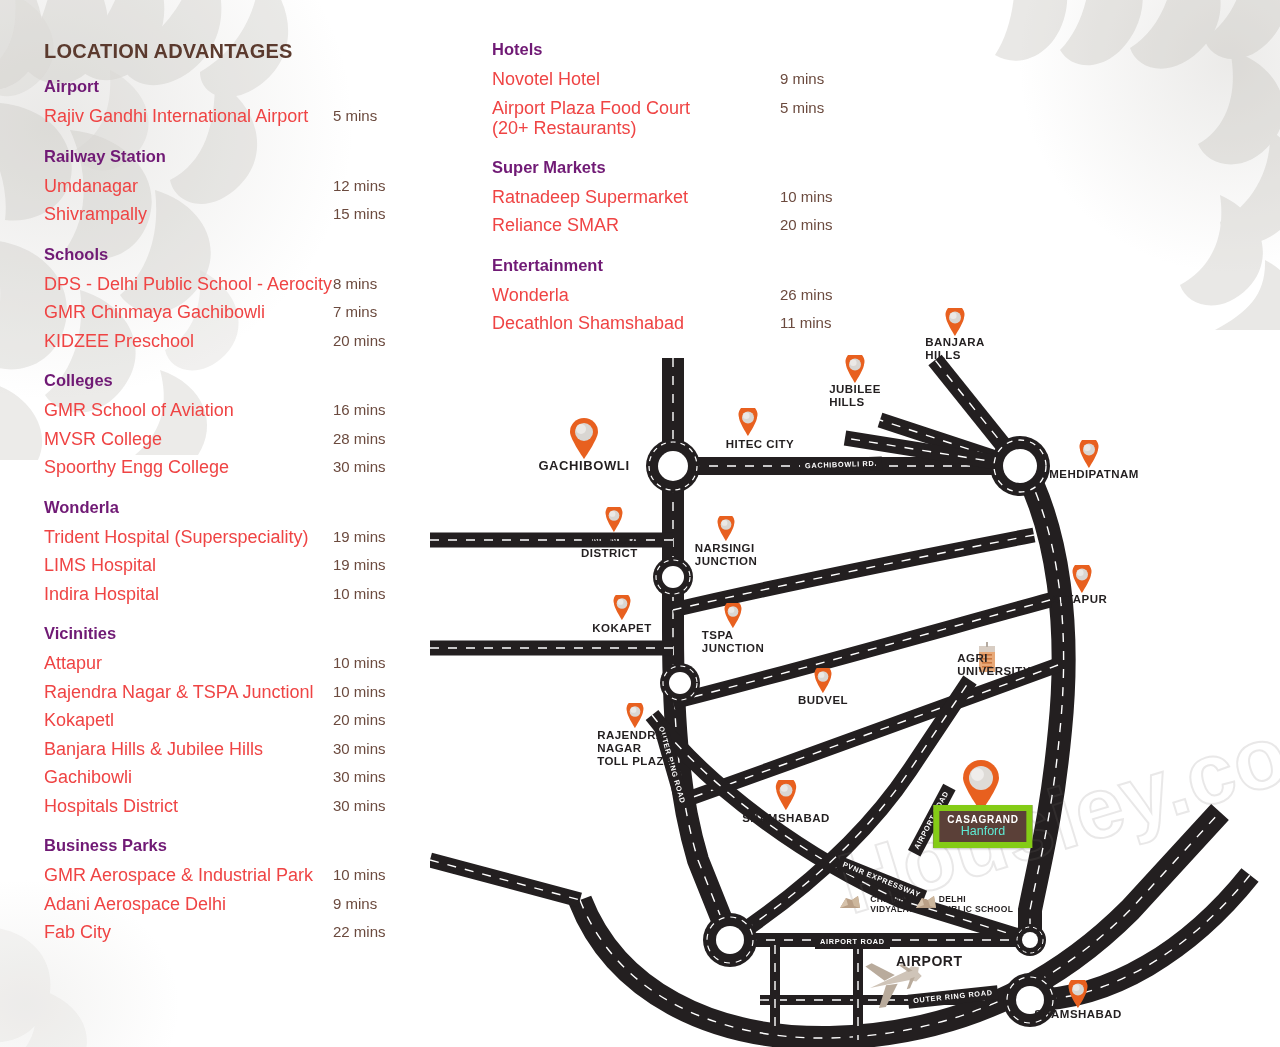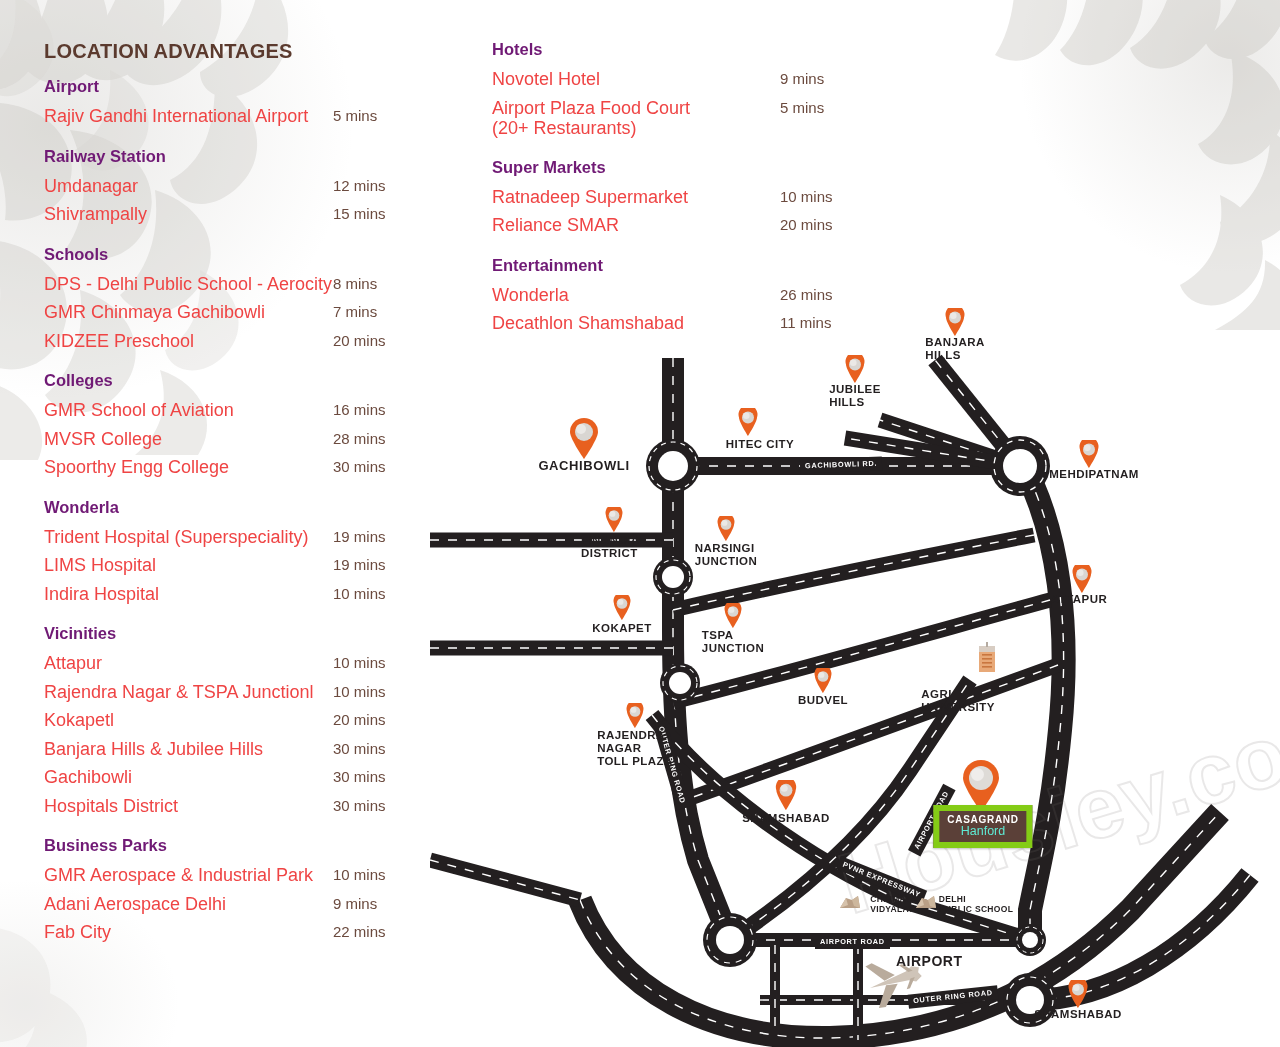--- a/index.html
+++ b/index.html
@@ -527,21 +527,21 @@
       <rect x="5" y="6" width="16" height="6" fill="#d8cdc3"></rect>
       <g fill="#c9763f">
         <rect x="8" y="14" width="10" height="1.6"></rect>
           <rect x="8" y="18" width="10" height="1.6"></rect>
         <rect x="8" y="22" width="10" height="1.6"></rect>
           <rect x="8" y="26" width="10" height="1.6"></rect>
       </g>
       <rect x="12" y="2" width="2" height="5" fill="#b5aba1"></rect>
     </svg>
   </div>
-  <div class="maplabel" style="left:528px;top:352px;margin-top:36px;"><span>AGRI</span><br><span>UNIVERSITY</span></div>
+  <div class="maplabel" style="left:564px;top:352px;"><span>AGRI</span><br><span>UNIVERSITY</span></div>
 
   <div class="bldg" style="left:420px;top:592px;">
     <svg width="24" height="22" viewBox="0 0 24 22">
       <path d="M2 16 L8 6 L14 8 L20 4 L22 16 Z" fill="#b99f86"></path>
       <path d="M2 16 L8 6 L10 13 Z" fill="#d6c2ab"></path>
       <path d="M14 8 L20 4 L22 16 L16 14 Z" fill="#cdb79d"></path>
     </svg>
   </div>
   <div class="maplabel sm" style="left:465px;top:594px;"><span>CHINMAYA</span><br><span>VIDYALAYA</span></div>
 

